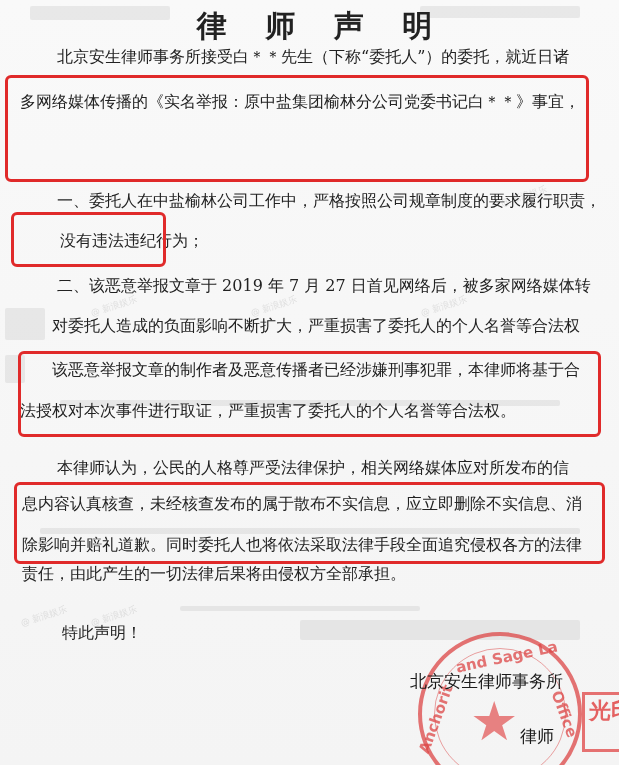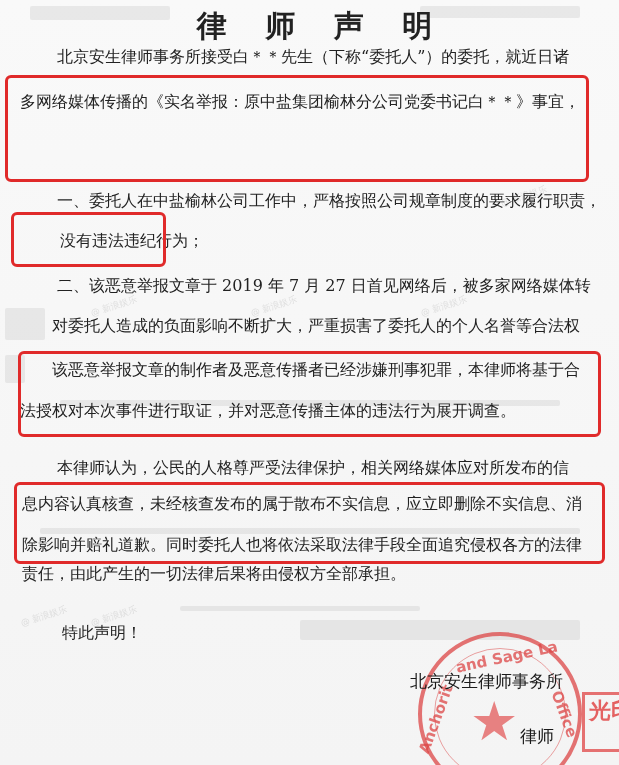--- a/index.html
+++ b/index.html
@@ -84,21 +84,21 @@
 
   <div class="title">律 师 声 明</div>
 
   <div class="line" style="left:57px;top:46px;">北京安生律师事务所接受白＊＊先生（下称“委托人”）的委托，就近日诸</div>
   <div class="line" style="left:20px;top:91px;">多网络媒体传播的《实名举报：原中盐集团榆林分公司党委书记白＊＊》事宜，</div>
   <div class="line" style="left:57px;top:190px;">一、委托人在中盐榆林公司工作中，严格按照公司规章制度的要求履行职责，</div>
   <div class="line" style="left:16px;top:230px;margin-left:44px;">没有违法违纪行为；</div>
   <div class="line" style="left:57px;top:275px;">二、该恶意举报文章于 2019 年 7 月 27 日首见网络后，被多家网络媒体转</div>
   <div class="line" style="left:52px;top:315px;">对委托人造成的负面影响不断扩大，严重损害了委托人的个人名誉等合法权</div>
   <div class="line" style="left:52px;top:359px;">该恶意举报文章的制作者及恶意传播者已经涉嫌刑事犯罪，本律师将基于合</div>
-  <div class="line" style="left:20px;top:400px;">法授权对本次事件进行取证，并对恶意传播主体的违法行为展开调查。</div>
+  <div class="line" style="left:20px;top:400px;">法授权对本次事件进行取证，严重损害了委托人的个人名誉等合法权。</div>
   <div class="line" style="left:57px;top:457px;">本律师认为，公民的人格尊严受法律保护，相关网络媒体应对所发布的信</div>
   <div class="line" style="left:22px;top:493px;">息内容认真核查，未经核查发布的属于散布不实信息，应立即删除不实信息、消</div>
   <div class="line" style="left:22px;top:534px;">除影响并赔礼道歉。同时委托人也将依法采取法律手段全面追究侵权各方的法律</div>
   <div class="line" style="left:22px;top:563px;">责任，由此产生的一切法律后果将由侵权方全部承担。</div>
   <div class="line" style="left:62px;top:622px;">特此声明！</div>
 
   <div class="redbox" style="left:5px;top:75px;width:584px;height:107px;"></div>
   <div class="redbox" style="left:11px;top:212px;width:155px;height:55px;"></div>
   <div class="redbox" style="left:18px;top:351px;width:583px;height:86px;"></div>
   <div class="redbox" style="left:14px;top:482px;width:591px;height:82px;"></div>

